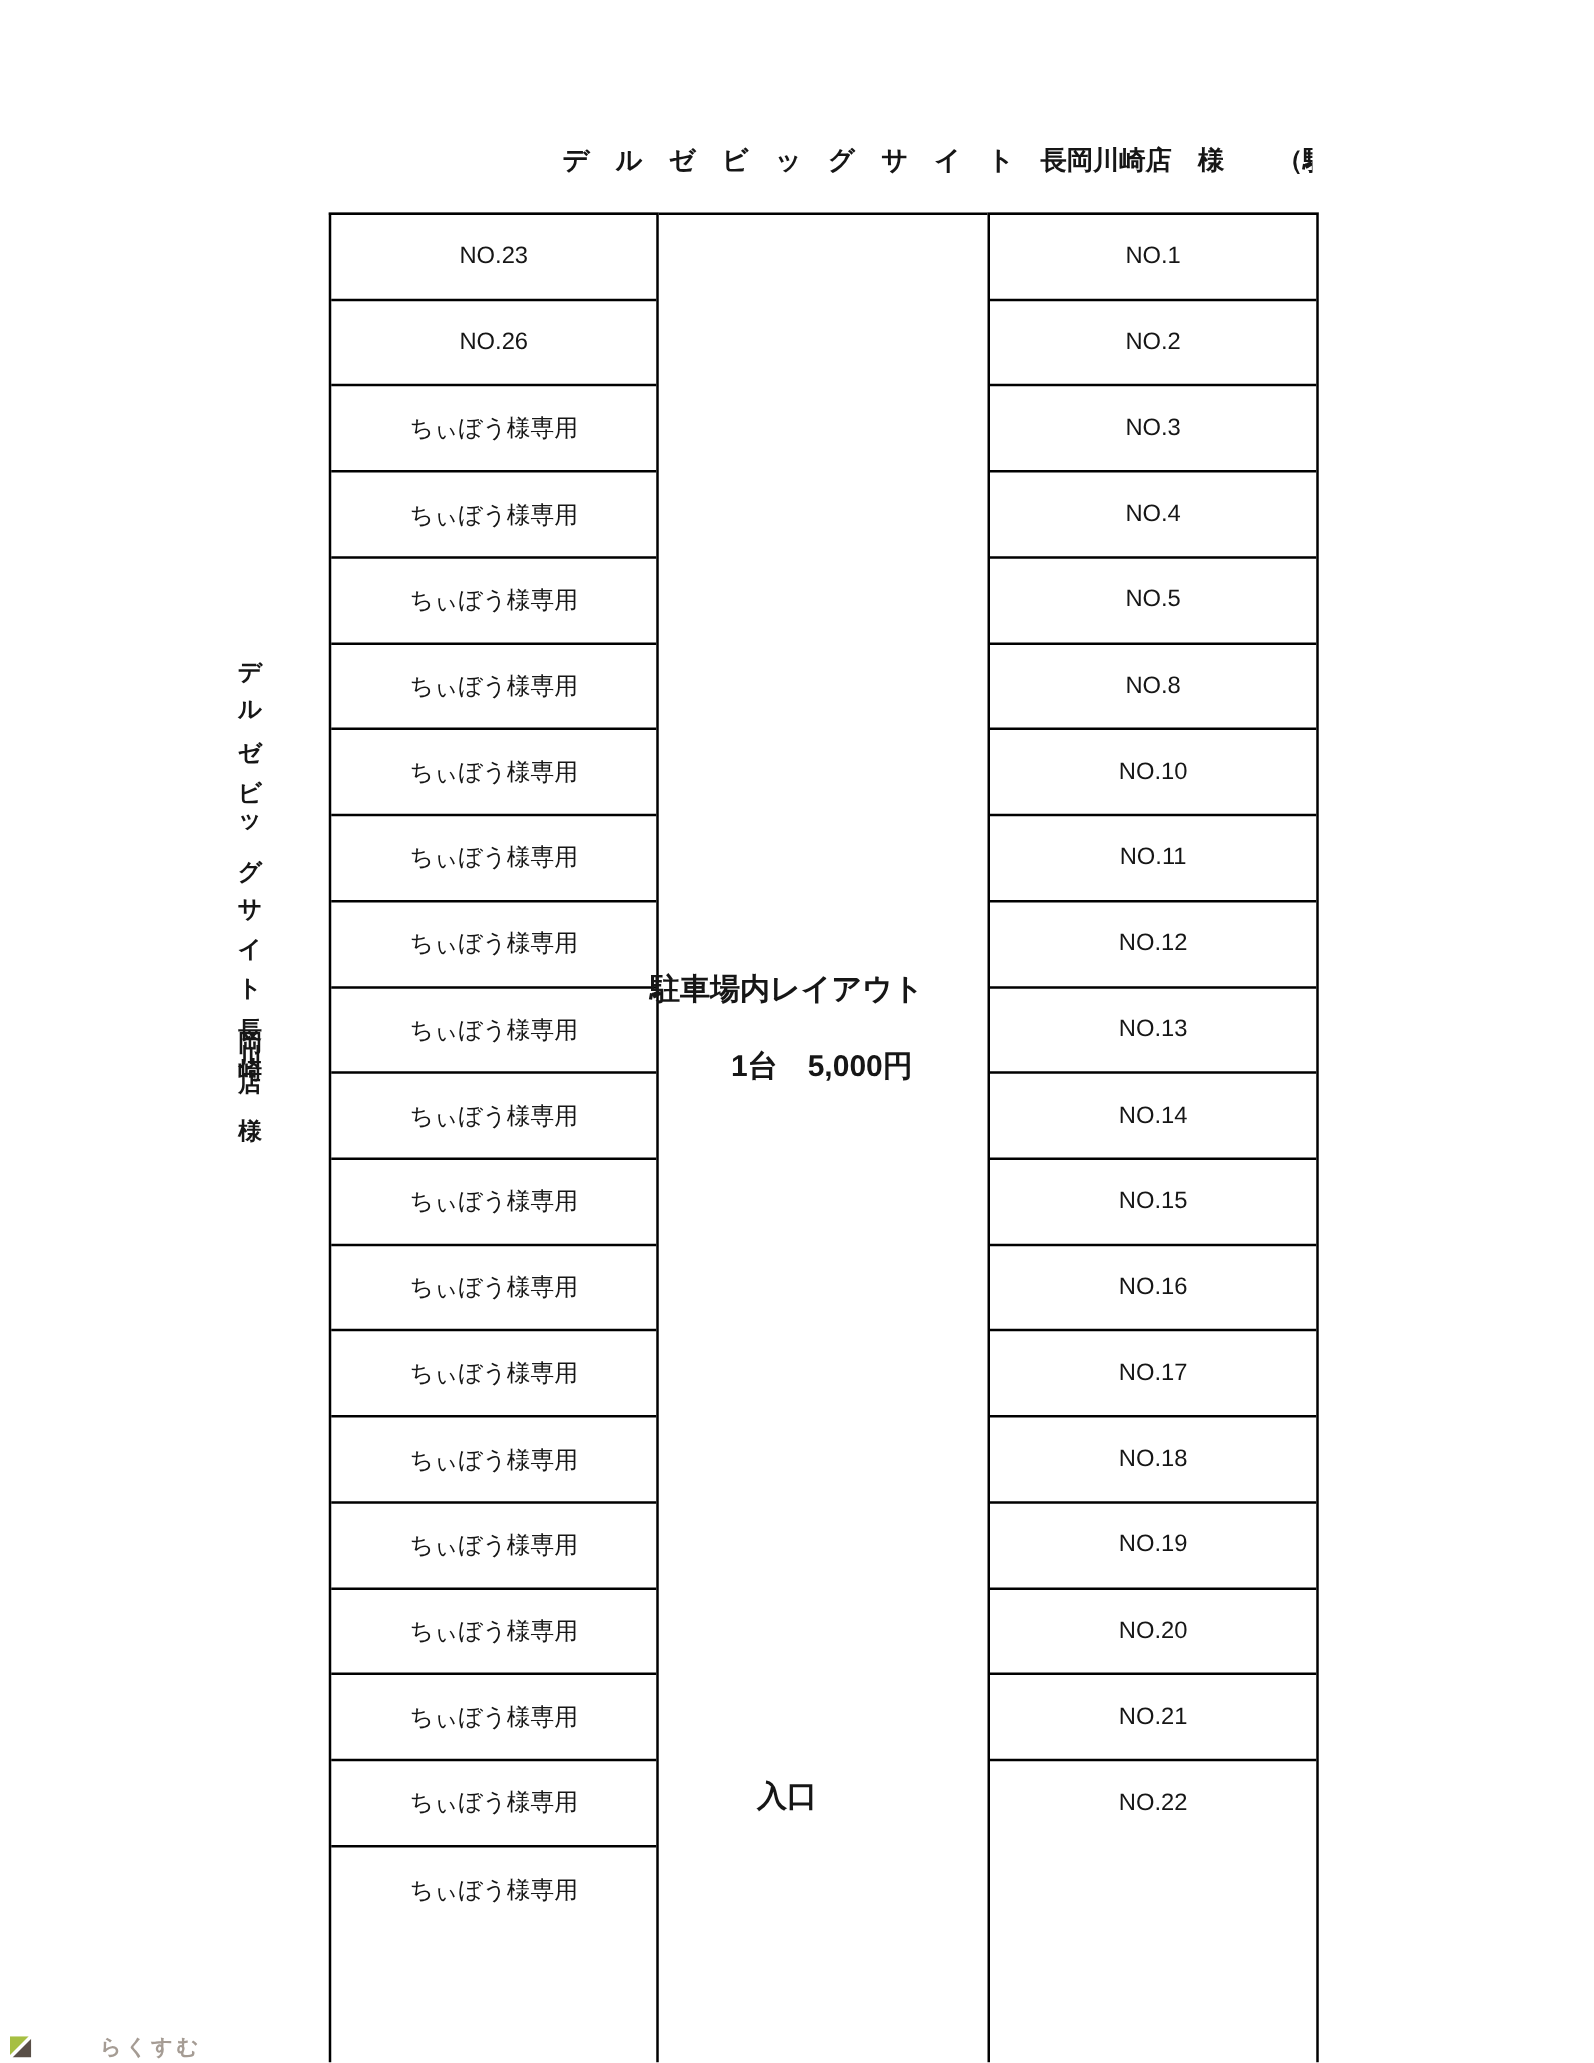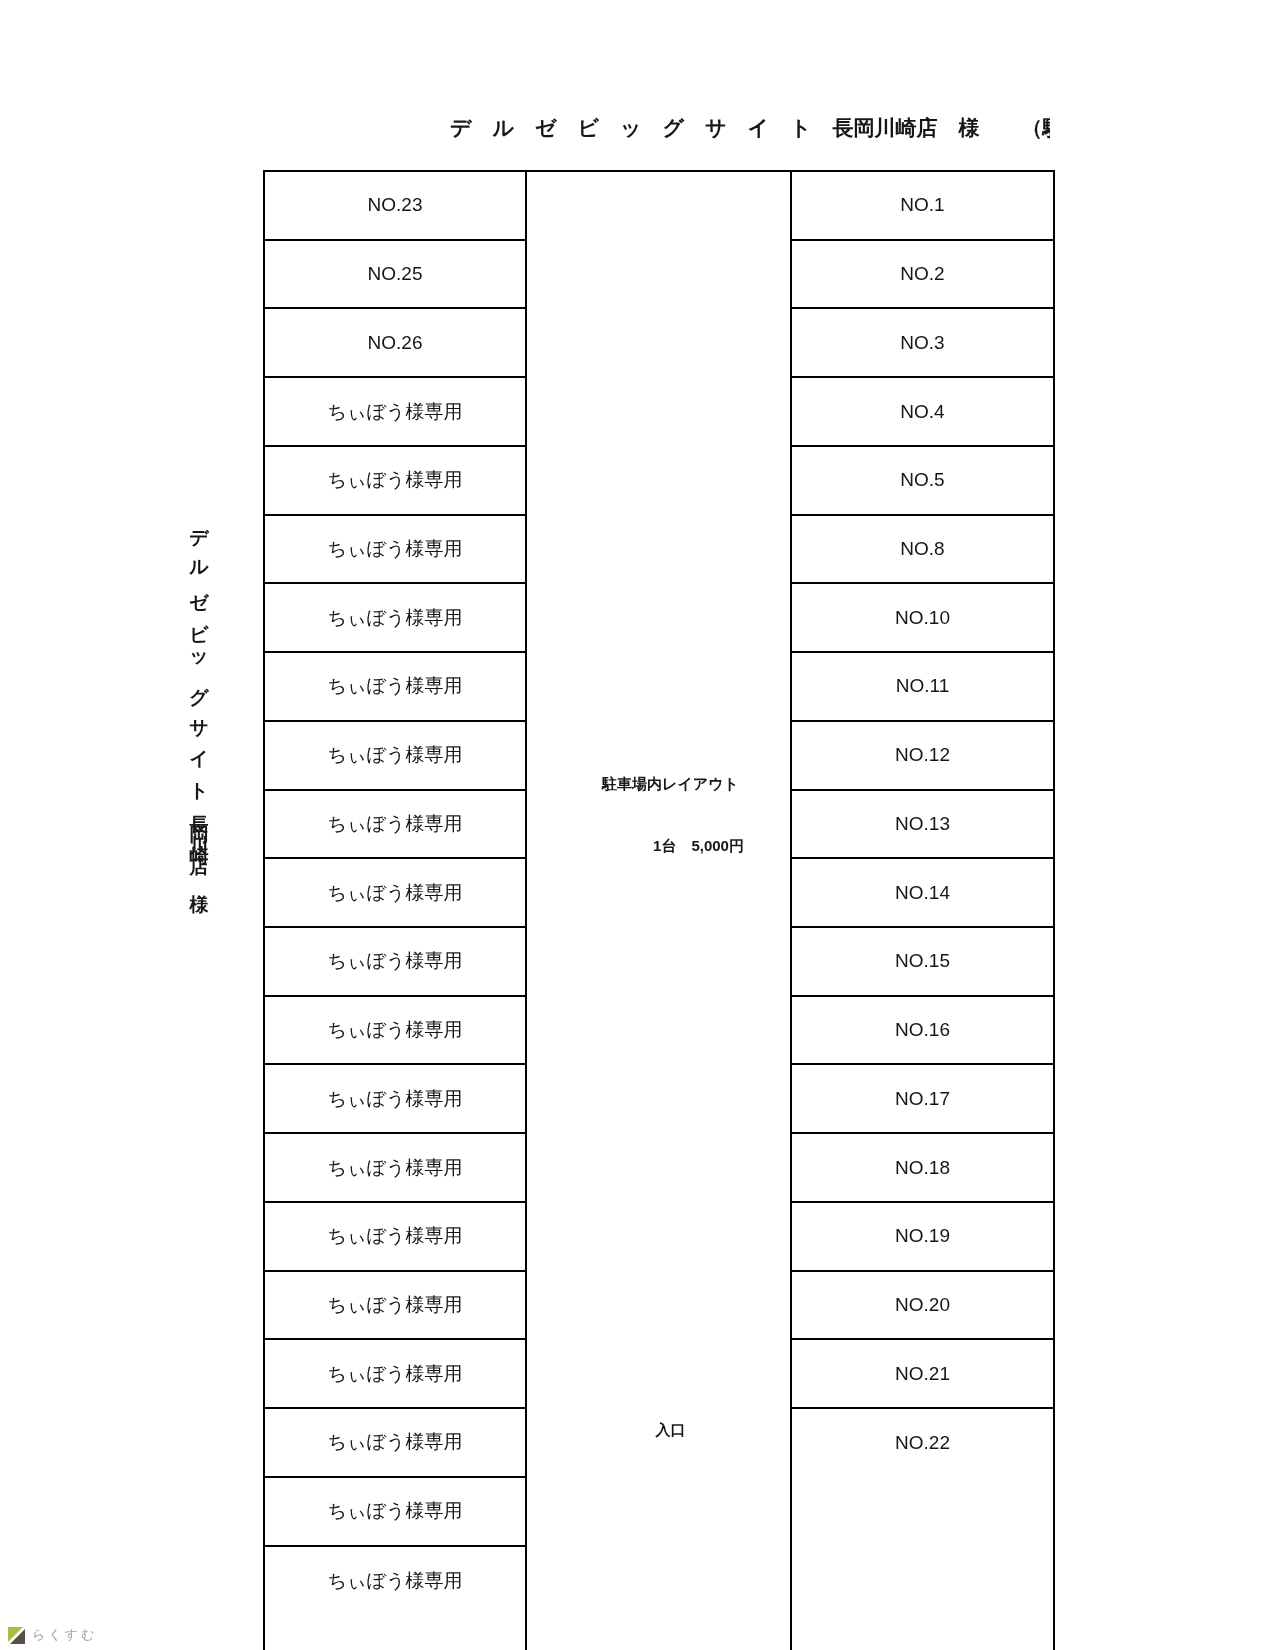--- a/index.html
+++ b/index.html
@@ -41,52 +41,51 @@
   .col-left{left:263px;width:264px;}
   .col-right{left:790px;width:265px;}
   .cell{
     display:flex;align-items:center;justify-content:center;
     font-size:19px;font-weight:500;color:#161616;
     border-bottom:2px solid #000;
   }
   .cell:last-child{border-bottom:none;}
   
   .mid-label{
-    position:absolute;left:539px;width:263px;
-    text-align:center;font-size:15px;font-weight:600;color:#161616;
+    position:absolute;left:498px;width:263px;
+    text-align:center;font-size:24px;font-weight:600;color:#161616;
   }
   .mid-title{top:775px;}
   .mid-price{top:837px;margin-left:28px;}
   .mid-entrance{top:1421px;}
   
   .footer-logo{
     position:absolute;left:8px;top:1626px;
     display:flex;align-items:center;gap:7px;
   }
   .logo-icon{width:17px;height:17px;display:block;}
   .logo-text{
-    font-size:13px;letter-spacing:3px;color:#a59c94;font-weight:400;
+    font-size:17px;letter-spacing:3px;color:#a59c94;font-weight:700;margin-left:48px;
   }
 </style>
 </head>
 <body>
 
 <div class="page">
 
   <div class="title-clip">
     <div class="doc-title">デ　ル　ゼ　ビ　ッ　グ　サ　イ　ト　長岡川崎店　様　　（駐</div>
   </div>
 
   <div class="side-title">デルゼビッグサイト長岡川崎店　様</div>
 
   <div class="top-span-line"></div>
 
   <div class="col col-left">
       <div class="cell">NO.23</div>
-      <div class="cell">NO.25</div>
       <div class="cell">NO.26</div>
       <div class="cell">ちぃぼう様専用</div>
       <div class="cell">ちぃぼう様専用</div>
       <div class="cell">ちぃぼう様専用</div>
       <div class="cell">ちぃぼう様専用</div>
       <div class="cell">ちぃぼう様専用</div>
       <div class="cell">ちぃぼう様専用</div>
       <div class="cell">ちぃぼう様専用</div>
       <div class="cell">ちぃぼう様専用</div>
       <div class="cell">ちぃぼう様専用</div>

